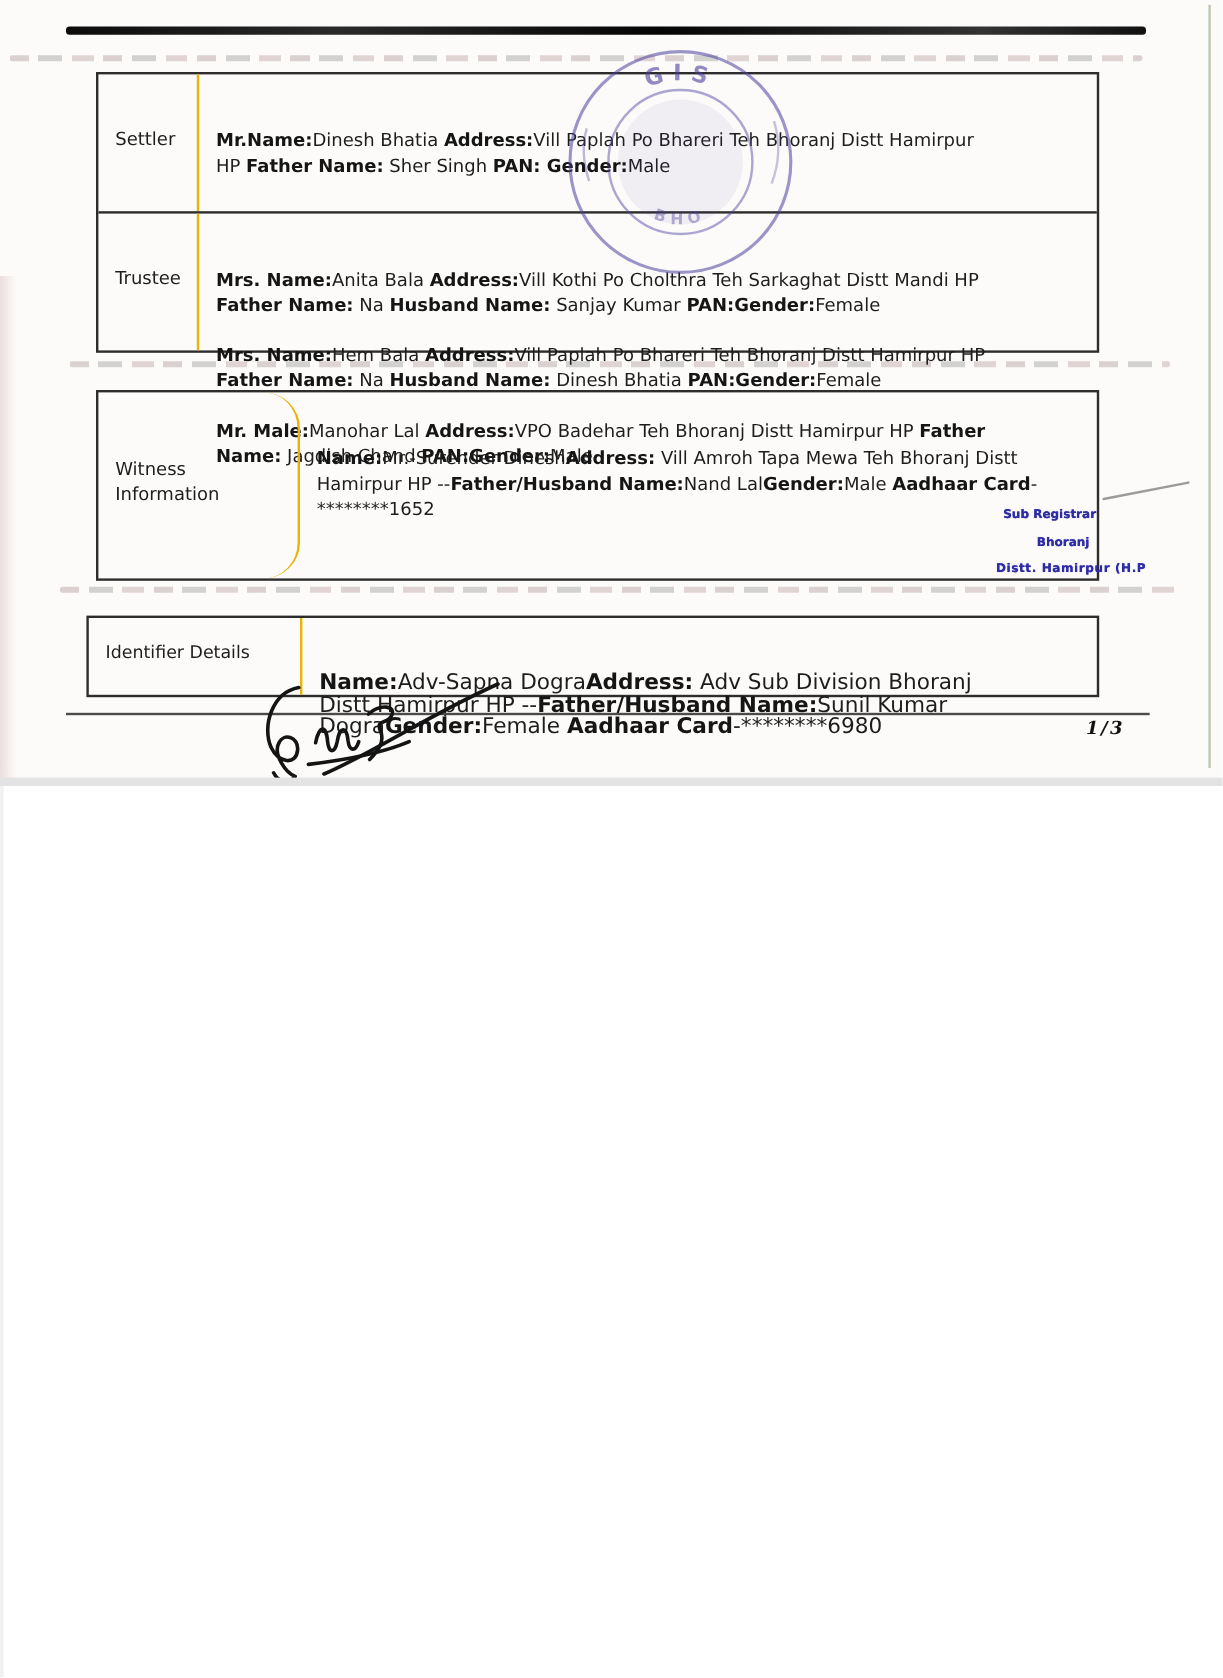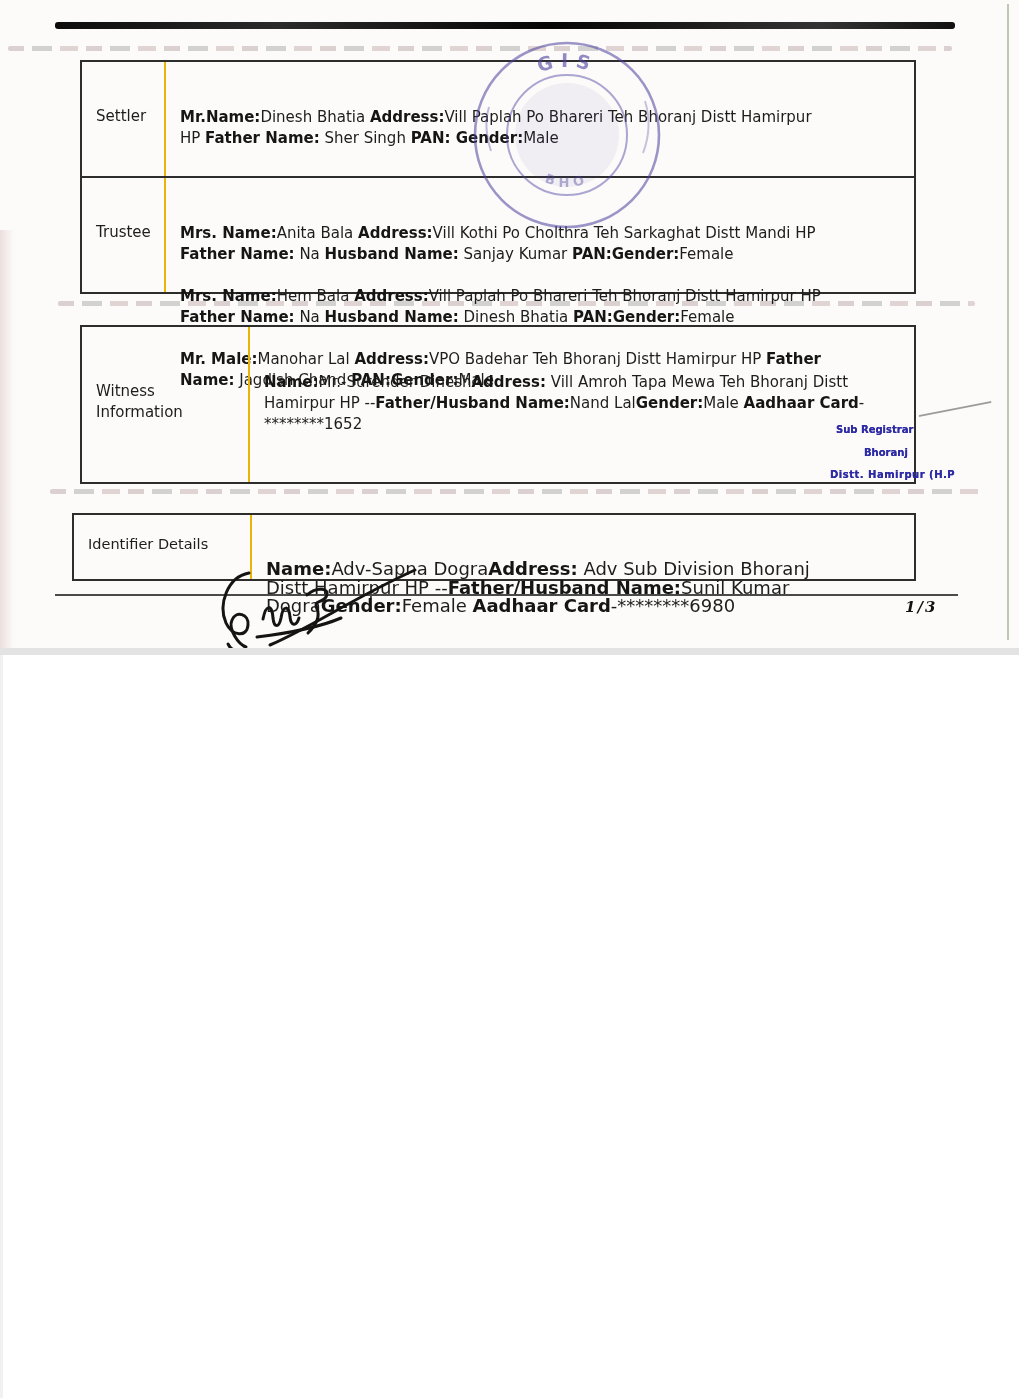--- a/index.html
+++ b/index.html
@@ -26,21 +26,21 @@
   
   .doc-table{position:absolute;display:flex;flex-direction:column;border:2px solid #2d2d2d;background:transparent;}
   .t1{left:80px;top:60px;width:832px;height:230px;}
   .t2{left:80px;top:325px;width:832px;height:155px;}
   .t3{left:72px;top:513px;width:840px;height:64px;}
   .trow{display:flex;flex:1;min-height:0;}
   .trow + .trow{border-top:2px solid #2d2d2d;}
   .tlabel{flex:0 0 auto;border-right:2px solid #eab308;display:flex;align-items:center;
     padding:0 12px 6px 14px;font-size:15px;line-height:21px;overflow-wrap:anywhere;}
   .t1 .tlabel{width:56px;}
-  .t2 .tlabel{width:140px;}
+  .t2 .tlabel{width:140px;border-radius:30px;}
   .t3 .tlabel{width:150px;font-size:14.5px;}
   .tcontent{flex:1;padding:5px 12px 5px 14px;font-size:15px;line-height:21px;margin-top:40px;}
   .t1 .tcontent{padding-right:84px;}
   .t2 .tcontent{padding-right:14px;}
   .t3 .tcontent{font-size:18px;line-height:18.5px;padding-right:62px;}
   .entry{margin:0 0 21px 0;}
   .entry:last-child{margin-bottom:0;}
   .tcontent b{font-weight:700;color:#151515;}
 
   

